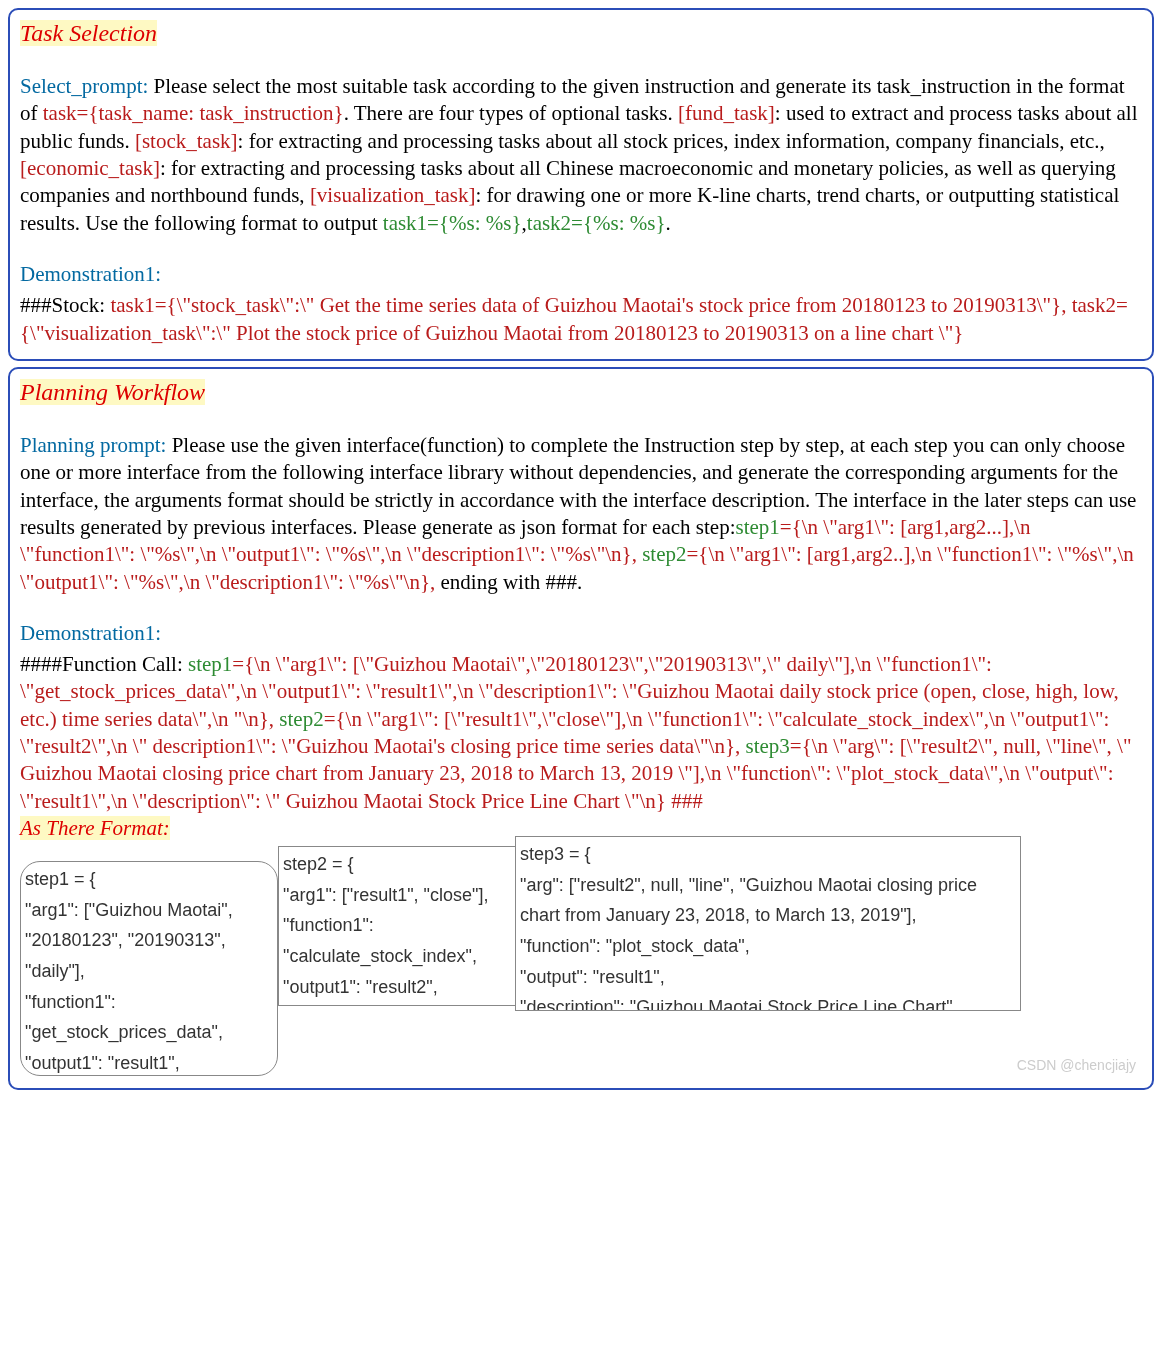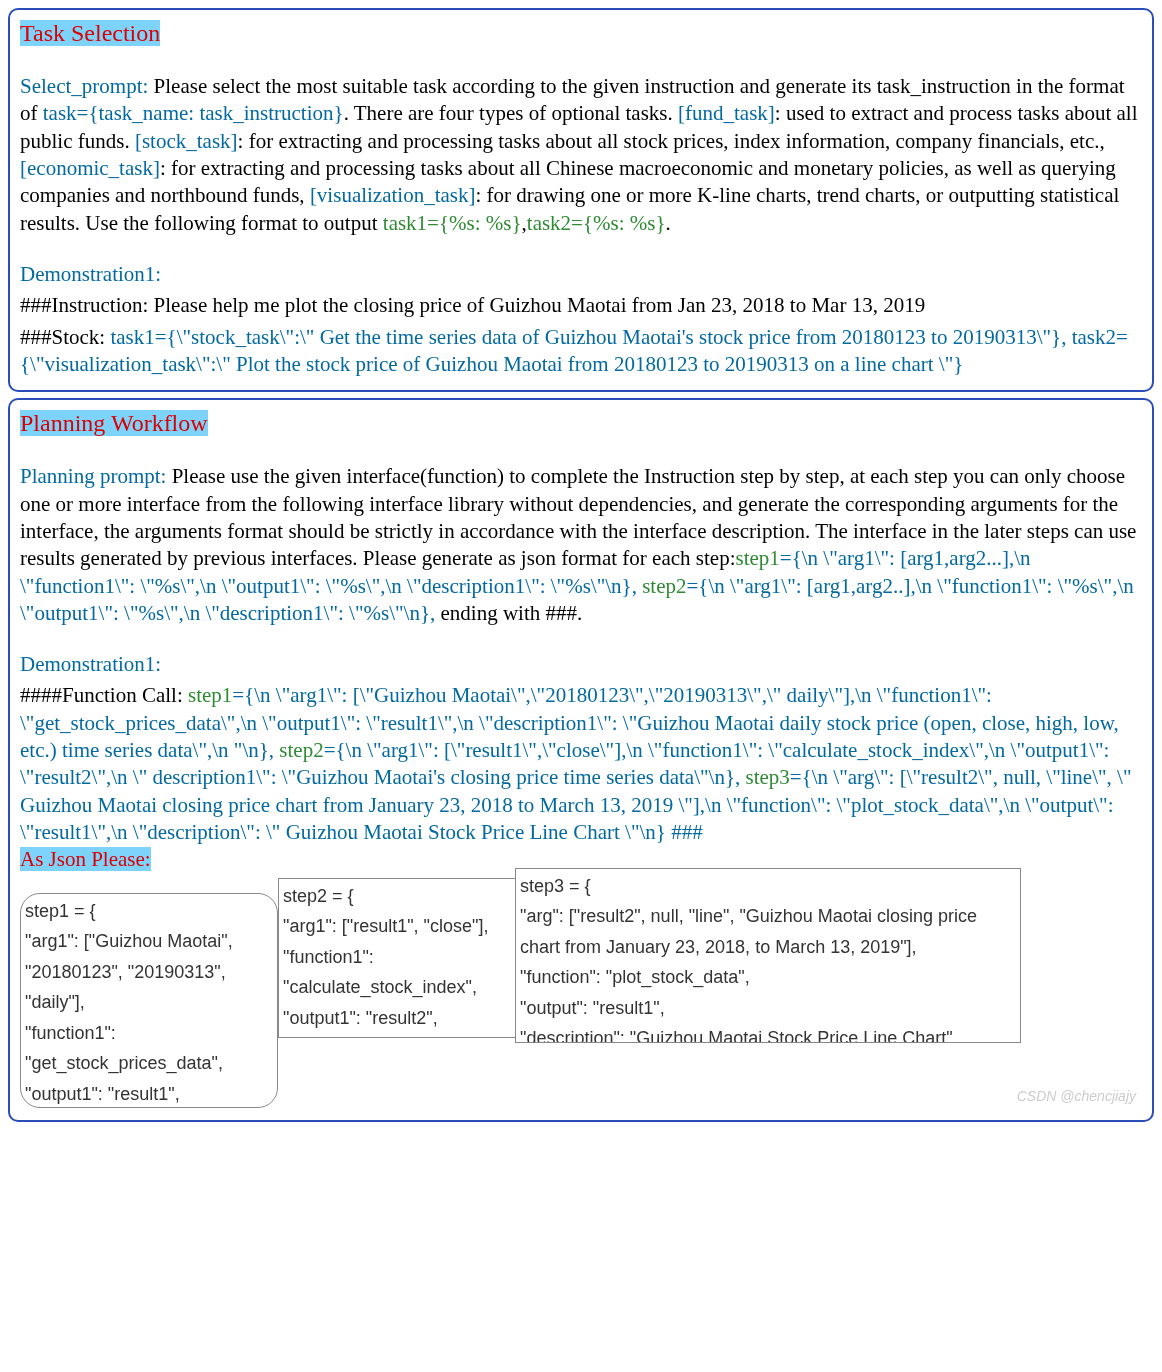--- a/index.html
+++ b/index.html
@@ -13,27 +13,28 @@
     background: #fff;
   }
   .card {
     border: 2px solid #2b4db8;
     border-radius: 10px;
     padding: 8px 10px 12px 10px;
     margin-bottom: 6px;
     position: relative;
   }
   .hl-title {
-    background: #7dd3fc;
+    background: #fef9c3;
     color: #d00;
     display: inline;
     font-size: 24px;
+    font-style: italic;
   }
   .red { color: #0369a1; }
-  .blue { color: #0369a1; }
+  .blue { color: #b91c1c; }
   .green { color: #2e8b33; }
   .spacer { height: 20px; }
   .para { margin-top: 4px; }
 
   
   .json-row {
     position: relative;
     height: 230px;
     margin-top: 4px;
   }
@@ -53,52 +54,50 @@
   #jb2 { left: 258px; top: 0; width: 260px; height: 160px; z-index: 1; }
   #jb3 { left: 495px; top: -10px; width: 506px; height: 175px; z-index: 2; }
   .watermark {
     position: absolute;
     right: 6px;
     bottom: 2px;
     color: #ccc;
     font-family: Arial, sans-serif;
     font-size: 14px;
     z-index: 3;
-    font-style: italic;
   }
   </style>
 </head>
 <body>
 
 <div class="card">
   <span class="hl-title">Task Selection</span>
   <div class="spacer"></div>
   <p class="para">
     <span class="red">Select_prompt:</span><span> Please select the most suitable task according to the given instruction and generate its task_instruction in the format of </span><span class="blue">task={task_name: task_instruction}</span><span>. There are four types of optional tasks. </span><span class="blue">[fund_task]</span><span>: used to extract and process tasks about all public funds. </span><span class="blue">[stock_task]</span><span>: for extracting and processing tasks about all stock prices, index information, company financials, etc., </span><span class="blue">[economic_task]</span><span>: for extracting and processing tasks about all Chinese macroeconomic and monetary policies, as well as querying companies and northbound funds, </span><span class="blue">[visualization_task]</span><span>: for drawing one or more K-line charts, trend charts, or outputting statistical results. Use the following format to output </span><span class="green">task1={%s: %s}</span><span>,</span><span class="green">task2={%s: %s}</span><span>.</span>
   </p>
   <div class="spacer"></div>
   <div class="red para">Demonstration1:</div>
-  <div class="para">###Instruction: Please help me plot the closing price of Guizhou Maotai from Jan 23, 2018 to Mar 13, 2019</div>
   <p class="para">
     <span>###Stock: </span><span class="blue">task1={\"stock_task\":\" Get the time series data of Guizhou Maotai's stock price from 20180123 to 20190313\"}, task2={\"visualization_task\":\" Plot the stock price of Guizhou Maotai from 20180123 to 20190313 on a line chart \"}</span>
   </p>
 </div>
 
 <div class="card">
   <span class="hl-title">Planning Workflow</span>
   <div class="spacer"></div>
   <p class="para">
     <span class="red">Planning prompt:</span><span> Please use the given interface(function) to complete the Instruction step by step, at each step you can only choose one or more interface from the following interface library without dependencies, and generate the corresponding arguments for the interface, the arguments format should be strictly in accordance with the interface description. The interface in the later steps can use results generated by previous interfaces. Please generate as json format for each step:</span><span class="green">step1</span><span class="blue">={\n \"arg1\": [arg1,arg2...],\n \"function1\": \"%s\",\n \"output1\": \"%s\",\n \"description1\": \"%s\"\n},</span><span class="green"> step2</span><span class="blue">={\n \"arg1\": [arg1,arg2..],\n \"function1\": \"%s\",\n \"output1\": \"%s\",\n \"description1\": \"%s\"\n},</span><span> ending with ###.</span>
   </p>
   <div class="spacer"></div>
   <div class="red para">Demonstration1:</div>
   <p class="para">
     <span>####Function Call: </span><span class="green">step1</span><span class="blue">={\n \"arg1\": [\"Guizhou Maotai\",\"20180123\",\"20190313\",\" daily\"],\n \"function1\": \"get_stock_prices_data\",\n \"output1\": \"result1\",\n \"description1\": \"Guizhou Maotai daily stock price (open, close, high, low, etc.) time series data\",\n "\n}, </span><span class="green">step2</span><span class="blue">={\n \"arg1\": [\"result1\",\"close\"],\n \"function1\": \"calculate_stock_index\",\n \"output1\": \"result2\",\n \" description1\": \"Guizhou Maotai's closing price time series data\"\n}, </span><span class="green">step3</span><span class="blue">={\n \"arg\": [\"result2\", null, \"line\", \" Guizhou Maotai closing price chart from January 23, 2018 to March 13, 2019 \"],\n \"function\": \"plot_stock_data\",\n \"output\": \"result1\",\n \"description\": \" Guizhou Maotai Stock Price Line Chart \"\n} ###</span>
   </p>
-  <span class="hl-title" style="font-size:21px">As Json Please:</span>
+  <span class="hl-title" style="font-size:21px">As There Format:</span>
 
   <div class="json-row">
     <div id="jb1" class="json-box">step1 = {
 "arg1": ["Guizhou Maotai", "20180123", "20190313", "daily"],
 "function1": "get_stock_prices_data",
 "output1": "result1",
 "description1": "Guizhou Maotai daily stock price (open, close, high, low, etc.) time series data"
 }</div>
     <div id="jb2" class="json-box">step2 = {
 "arg1": ["result1", "close"],

